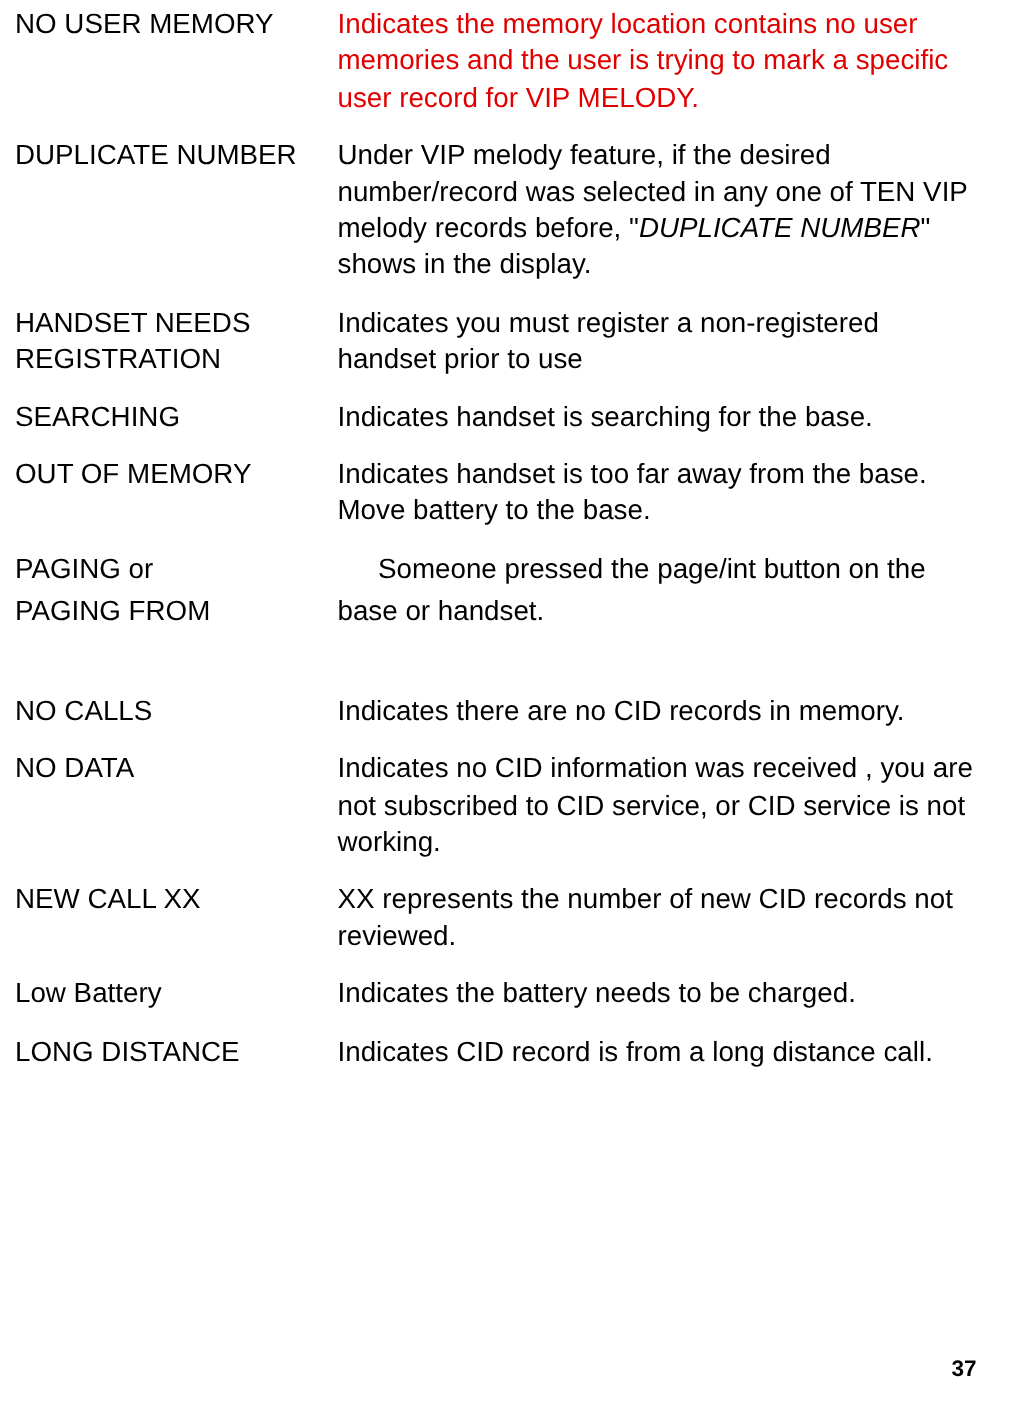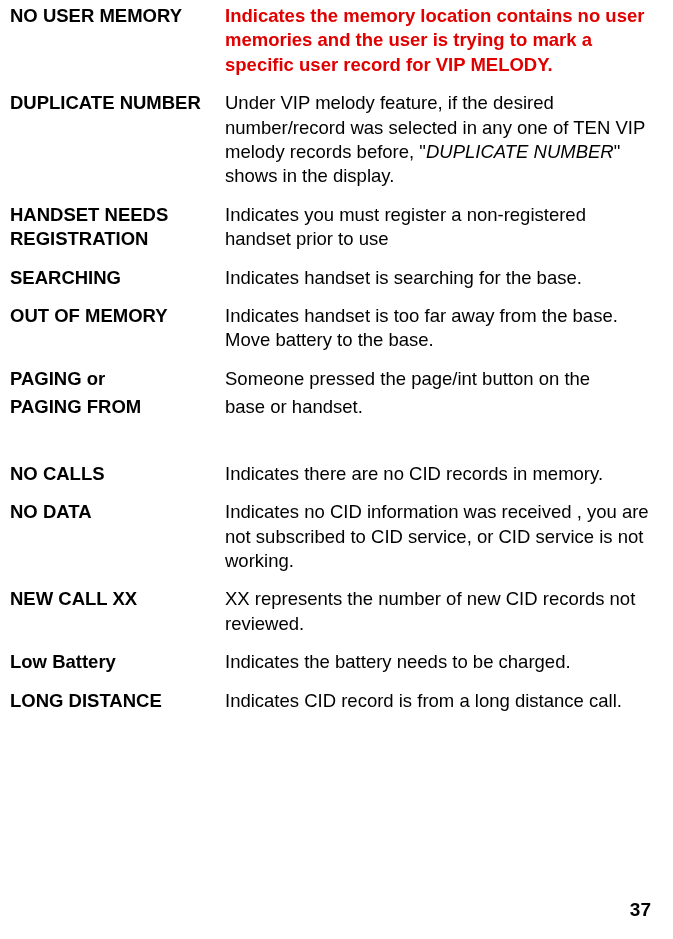--- a/index.html
+++ b/index.html
@@ -15,48 +15,48 @@
       padding: 4px 20px 20px 10px;
       position: relative;
     }
     .entry {
       display: flex;
       margin-bottom: 14px;
     }
     .term {
       width: 215px;
       flex-shrink: 0;
-      font-weight: bold;
+      font-weight: normal;
       font-size: 18.5px;
       line-height: 1.3;
       color: #000;
     }
     .definition {
       flex: 1;
       font-size: 18.5px;
       line-height: 1.32;
       color: #000;
     }
     .red {
       color: #e00000;
-      font-weight: bold;
     }
     .italic {
       font-style: italic;
     }
     .page-number {
       position: absolute;
       bottom: 18px;
       right: 22px;
       font-weight: bold;
-      font-size: 19px;
+      font-size: 15px;
       color: #000;
     }
     .tight {
       margin-bottom: 4px;
+      gap: 27px;
     }
   </style>
 </head>
 <body>
 
 <div>
 
   <div class="entry">
     <div class="term">NO USER MEMORY</div>
     <div class="definition red">Indicates the memory location contains no user memories and the user is trying to mark a specific user record for VIP MELODY.</div>

